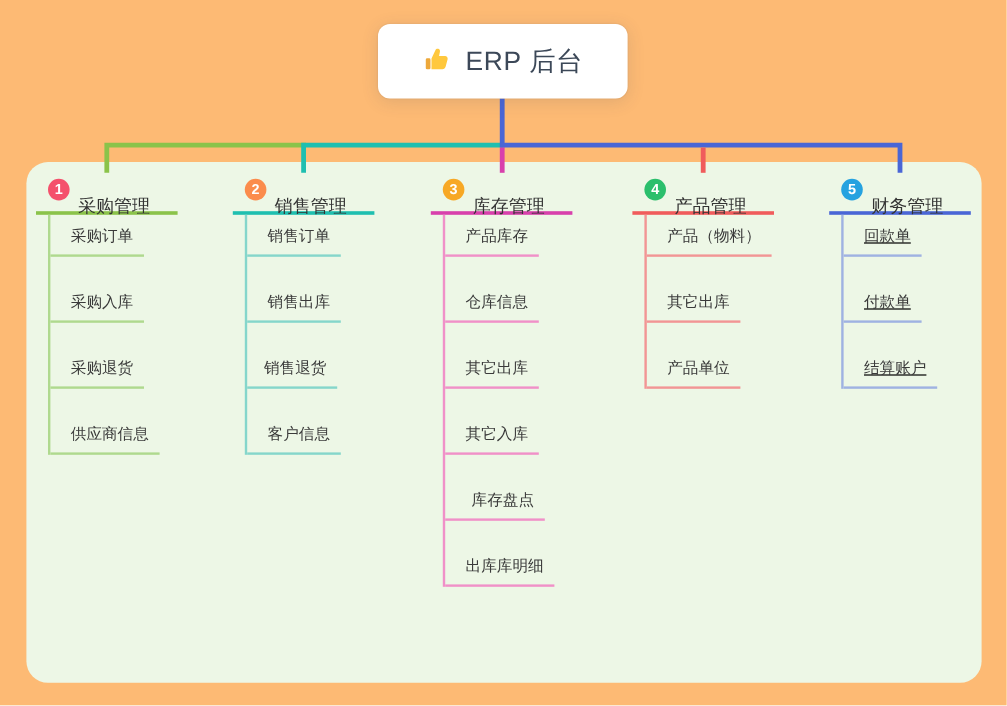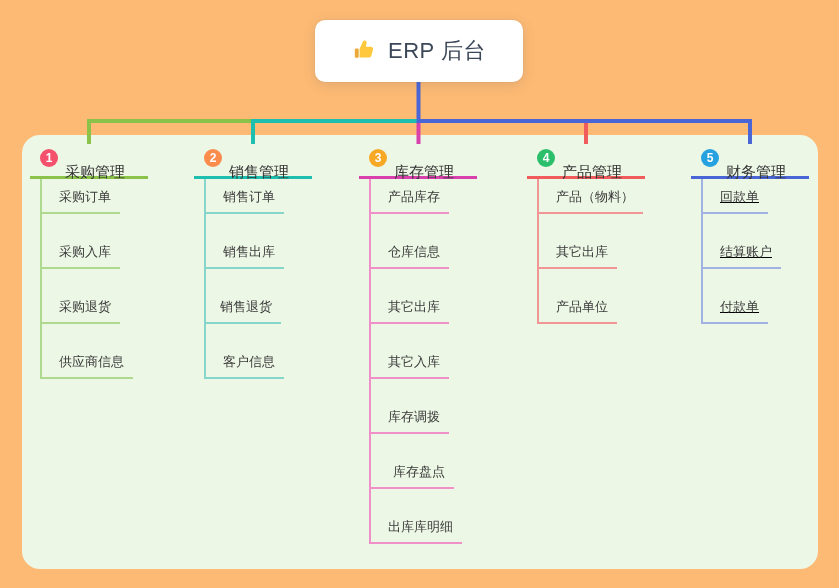--- a/index.html
+++ b/index.html
@@ -119,23 +119,20 @@
         <div class="row">
           <span class="child-label" style="border-bottom-color: rgb(240, 144, 200);">仓库信息</span>
         </div>
         <div class="row">
           <span class="child-label" style="border-bottom-color: rgb(240, 144, 200);">其它出库</span>
         </div>
         <div class="row">
           <span class="child-label" style="border-bottom-color: rgb(240, 144, 200); text-align: right;">其它入库</span>
         </div>
         <div class="row">
-          <span class="child-label" style="border-bottom-color: rgb(240, 144, 200);">库存调拨</span>
-        </div>
-        <div class="row">
           <span class="child-label" style="border-bottom-color: rgb(240, 144, 200); padding-left: 22px;">库存盘点</span>
         </div>
         <div class="row">
           <span class="child-label" style="border-bottom-color: rgb(240, 144, 200);">出库库明细</span>
         </div>
       </div>
     </div>
     <div class="branch-col" style="left: 527px; top: 147px;">
       <div class="branch-header" style="border-bottom-color: rgb(240, 92, 92);">
         <span class="badge" style="background: rgb(43, 191, 108);">4</span>
@@ -156,20 +153,20 @@
     <div class="branch-col" style="left: 691px; top: 147px;">
       <div class="branch-header" style="border-bottom-color: rgb(74, 102, 214);">
         <span class="badge" style="background: rgb(38, 162, 224);">5</span>
         <span class="branch-title">财务管理</span>
       </div>
       <div class="children" style="border-left-color: rgb(159, 178, 226); text-decoration: underline;">
         <div class="row">
           <span class="child-label" style="border-bottom-color: rgb(159, 178, 226);">回款单</span>
         </div>
         <div class="row">
-          <span class="child-label" style="border-bottom-color: rgb(159, 178, 226);">结算账户</span>
+          <span class="child-label" style="border-bottom-color: rgb(159, 178, 226);">付款单</span>
         </div>
         <div class="row">
-          <span class="child-label" style="border-bottom-color: rgb(159, 178, 226);">付款单</span>
+          <span class="child-label" style="border-bottom-color: rgb(159, 178, 226);">结算账户</span>
         </div>
       </div>
     </div>
   </div>
 
 </body></html>

